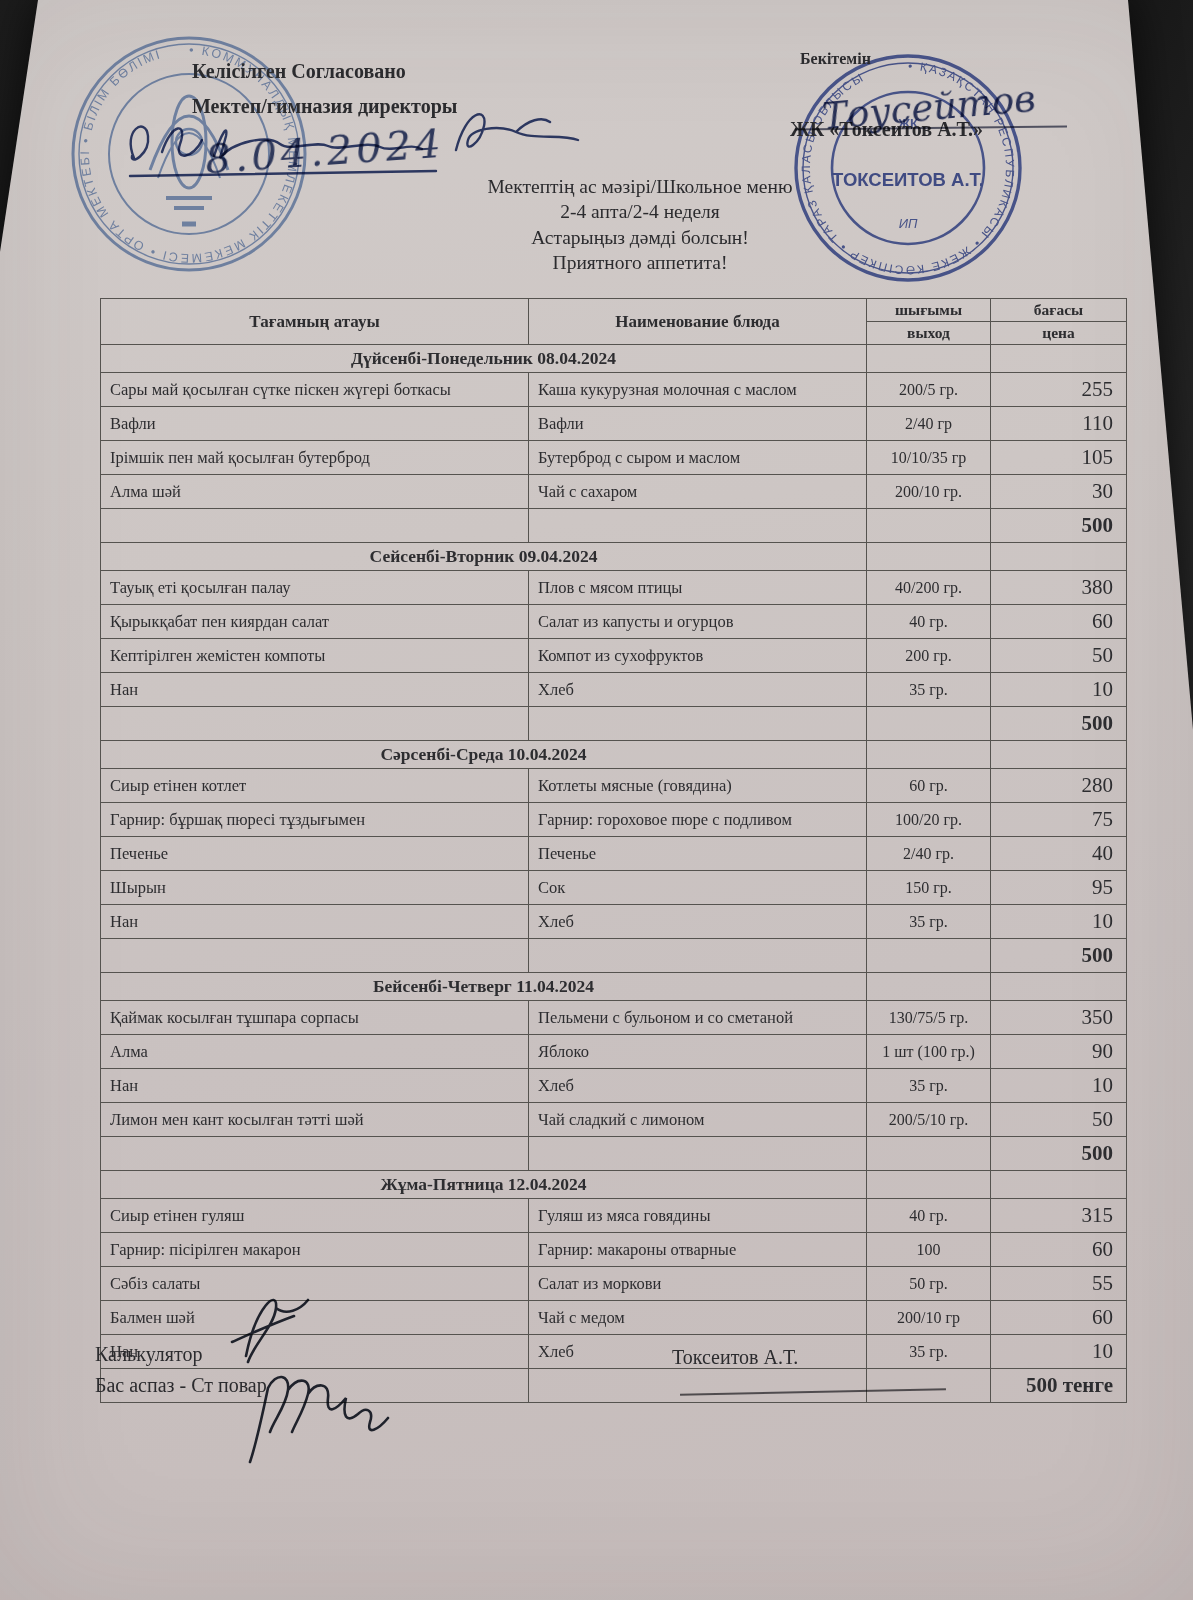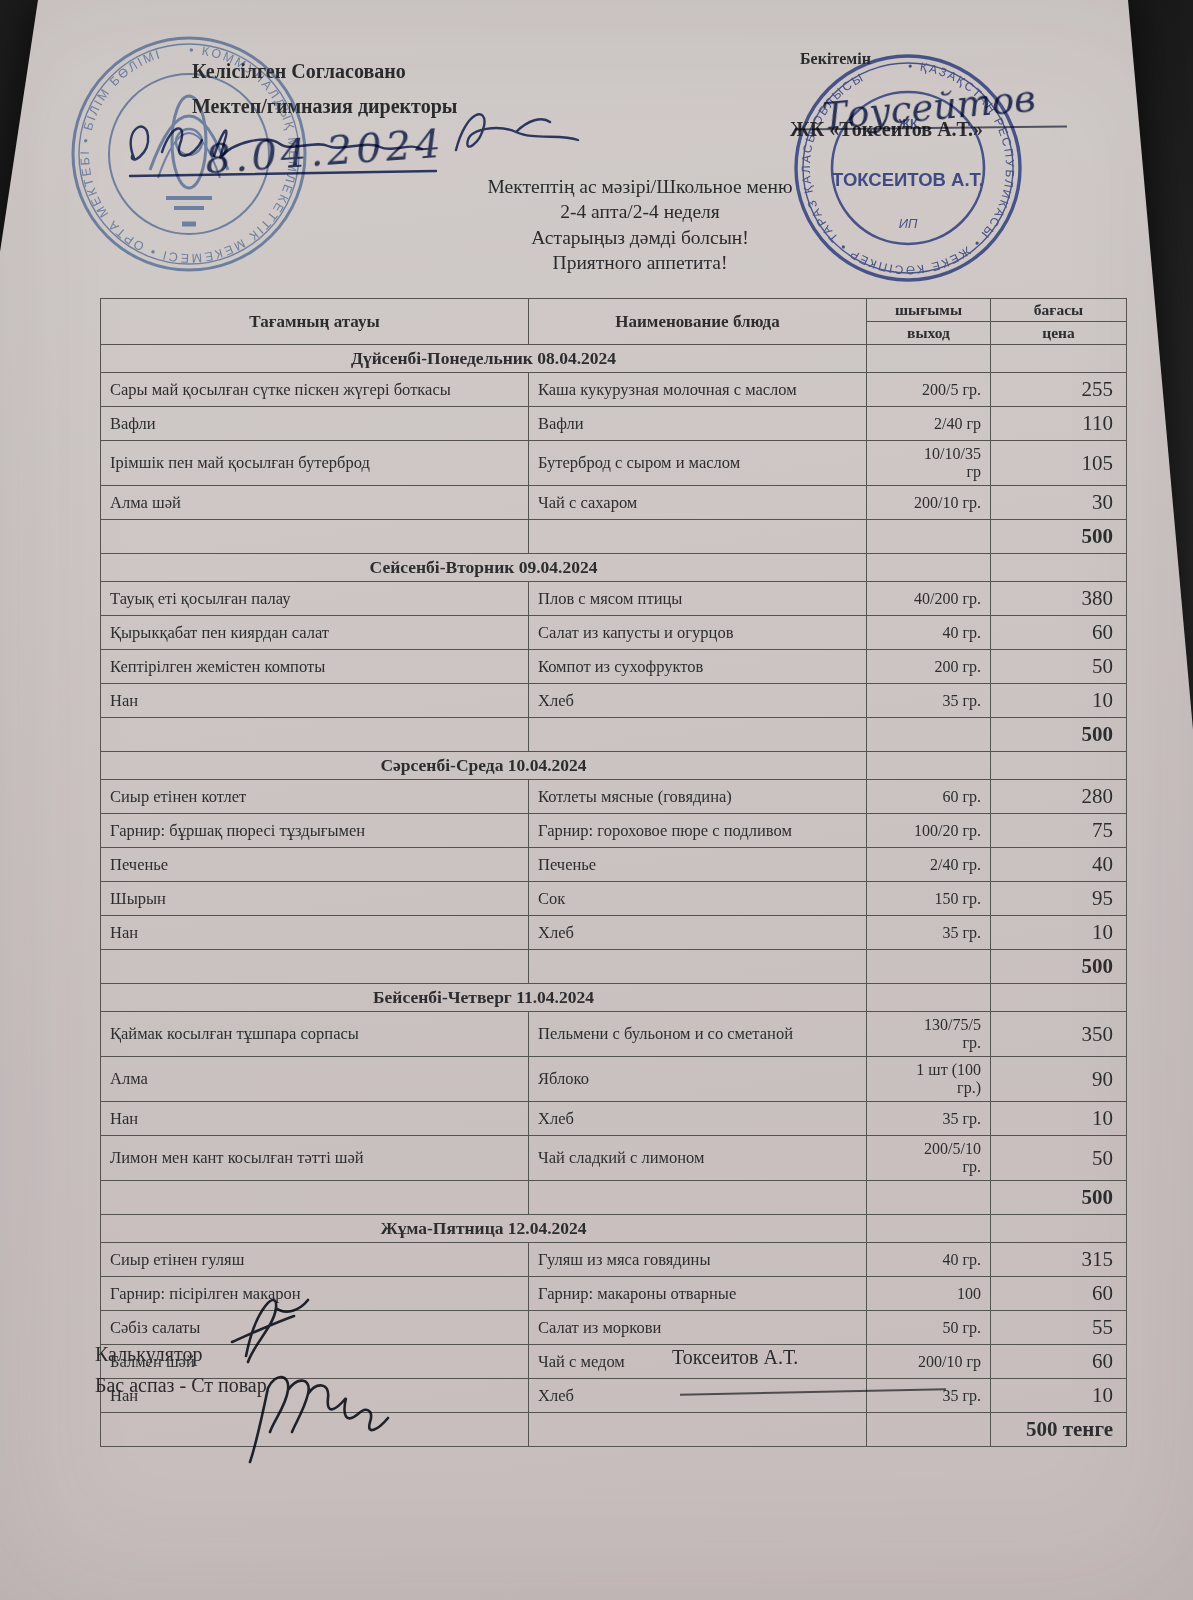--- a/index.html
+++ b/index.html
@@ -27,21 +27,21 @@
   .hand-tok{left:822px;top:86px;font-size:37px;transform:rotate(-5deg);color:#323e6e;}
   .sig-line-right{position:absolute;left:795px;top:127px;width:272px;height:2px;background:#3c415a;transform:rotate(-.6deg);opacity:.8;}
   .sig-line-bottom{position:absolute;left:680px;top:1391px;width:266px;height:2px;background:#4a4a4e;transform:rotate(-1.2deg);opacity:.85;}
   
   .menu-table{position:absolute;left:100px;top:298px;width:1026px;border-collapse:collapse;
               font-size:16.5px;color:#2d2d30;table-layout:fixed;}
   .menu-table td{border:1.4px solid #55534f;padding:4px 9px;vertical-align:middle;overflow:hidden;}
   .menu-table .hdr{font-weight:bold;text-align:center;font-size:17px;}
   .menu-table .sub{font-weight:bold;text-align:center;font-size:15.5px;padding:2px;}
   .menu-table .day-title{font-weight:bold;text-align:center;font-size:17.5px;padding:3px;margin-left:31px;}
-  .menu-table .c-out{text-align:right;font-size:16px;padding-left:44px;}
+  .menu-table .c-out{text-align:center;font-size:16px;}
   .menu-table .c-price{text-align:right;padding-right:13px;font-size:21px;margin-top:38px;}
   .menu-table .total{font-weight:bold;text-align:right;padding-right:13px;}
   
   .ft-1{left:95px;top:1343px;font-size:20px;}
   .ft-2{left:95px;top:1374px;font-size:20px;}
   .ft-name{left:672px;top:1346px;font-size:20px;}
 </style>
 </head>
 <body>
 

